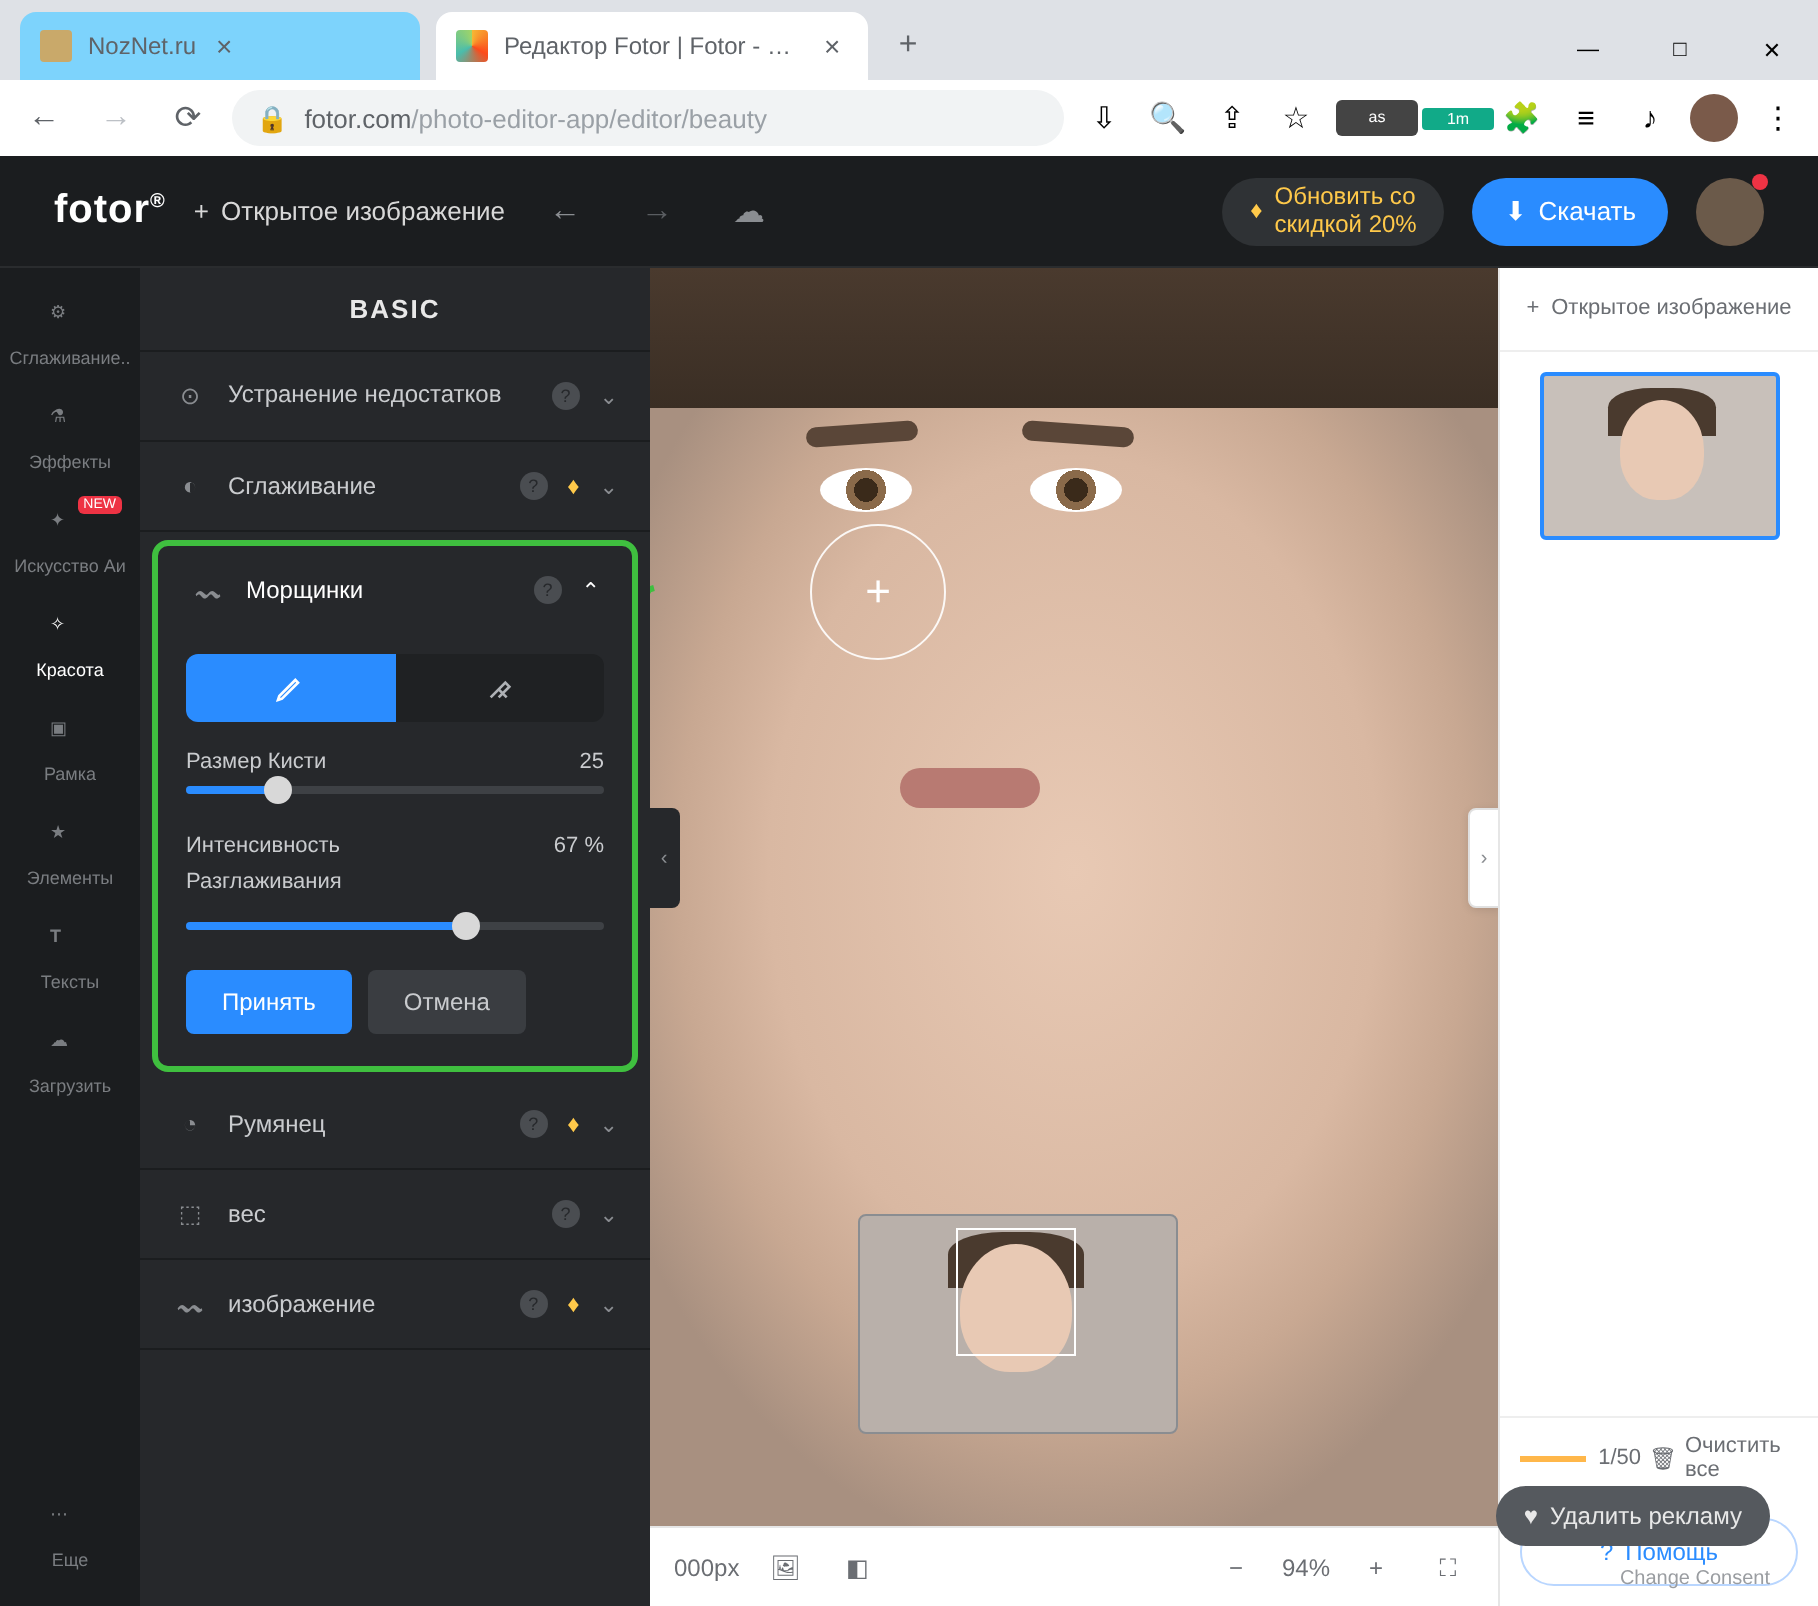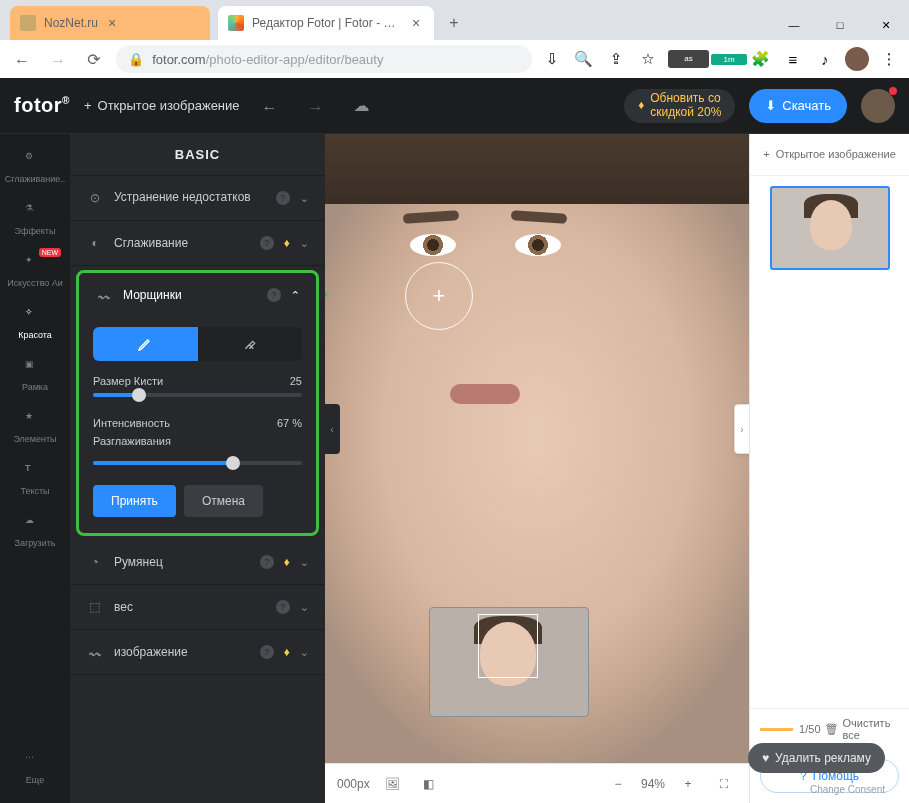--- a/index.html
+++ b/index.html
@@ -1,36 +1,36 @@
 <!DOCTYPE html>
 <html><head>
 <meta charset="utf-8">
 <style>
 *{box-sizing:border-box;margin:0;padding:0;font-family:-apple-system,Arial,sans-serif}
 body{background:#3a3e43;width:909px;height:803px;overflow:hidden;user-select:none}
 
 .titlebar{height:40px;background:#dee1e6;display:flex;align-items:flex-end}
 .tab{height:34px;background:#fff;border-radius:8px 8px 0 0;display:flex;align-items:center;padding:0 10px;font-size:12px;color:#5f6368;position:relative;margin-left:8px}
-.tab.inactive{background:#fdba74;color:#5f6368}
+.tab.inactive{background:#7dd3fc;color:#5f6368}
 .tab .favicon{width:16px;height:16px;border-radius:2px;margin-right:8px;display:inline-block}
 .tab .close{margin-left:10px;color:#5f6368;font-size:14px;cursor:pointer}
 .tab.active{background:#fff}
 .newtab{width:28px;height:28px;border-radius:50%;display:flex;align-items:center;justify-content:center;color:#5f6368;margin-left:6px;margin-bottom:3px;cursor:pointer}
 .winbtns{margin-left:auto;display:flex}
 .winbtn{width:46px;height:30px;display:flex;align-items:center;justify-content:center;color:#000;font-size:11px}
 
 .addrbar{height:38px;background:#fff;display:flex;align-items:center;padding:0 8px;gap:8px}
 .navbtn{width:28px;height:28px;border-radius:50%;display:flex;align-items:center;justify-content:center;color:#5f6368;font-size:16px;cursor:pointer}
 .omnibox{flex:1;height:28px;background:#f1f3f4;border-radius:14px;display:flex;align-items:center;padding:0 12px;color:#5f6368;font-size:13px}
 .omnibox .lock{margin-right:8px;color:#5f6368}
 .ext{width:24px;height:24px;display:flex;align-items:center;justify-content:center;font-size:15px}
 
 .app{position:relative;height:725px;background:#1b1d1f;display:flex;flex-direction:column}
 
-.topbar{height:56px;background:#1b1d1f;display:flex;align-items:center;padding:0 14px;gap:14px;border-bottom:1px solid #2a2c2e}
+.topbar{height:56px;background:#1b1d1f;display:flex;align-items:center;padding:0 27px;gap:14px;border-bottom:1px solid #2a2c2e}
 .logo{color:#fff;font-weight:700;font-size:20px;letter-spacing:.5px}
 .logo sup{font-size:10px}
 .editbtn{background:#2f3235;color:#d8d8d8;height:32px;padding:0 14px;border-radius:16px;display:flex;align-items:center;font-size:13px;gap:6px;cursor:pointer}
 .openbtn{color:#d8d8d8;font-size:13px;display:flex;align-items:center;gap:6px;cursor:pointer}
 .tnav{width:32px;height:32px;border-radius:50%;background:transparent;display:flex;align-items:center;justify-content:center;color:#8a8d91;cursor:pointer}
 .upgrade{background:#2f3235;color:#ffc94a;height:34px;padding:0 14px;border-radius:17px;font-size:12px;display:flex;align-items:center;gap:6px;cursor:pointer;line-height:1.1}
 .download{background:#2a8cff;color:#fff;height:34px;padding:0 16px;border-radius:17px;font-size:13px;display:flex;align-items:center;gap:6px;cursor:pointer}
 .avatar{width:34px;height:34px;border-radius:50%;background:#6b5a4a}
 
 .body{flex:1;display:flex;overflow:hidden}

